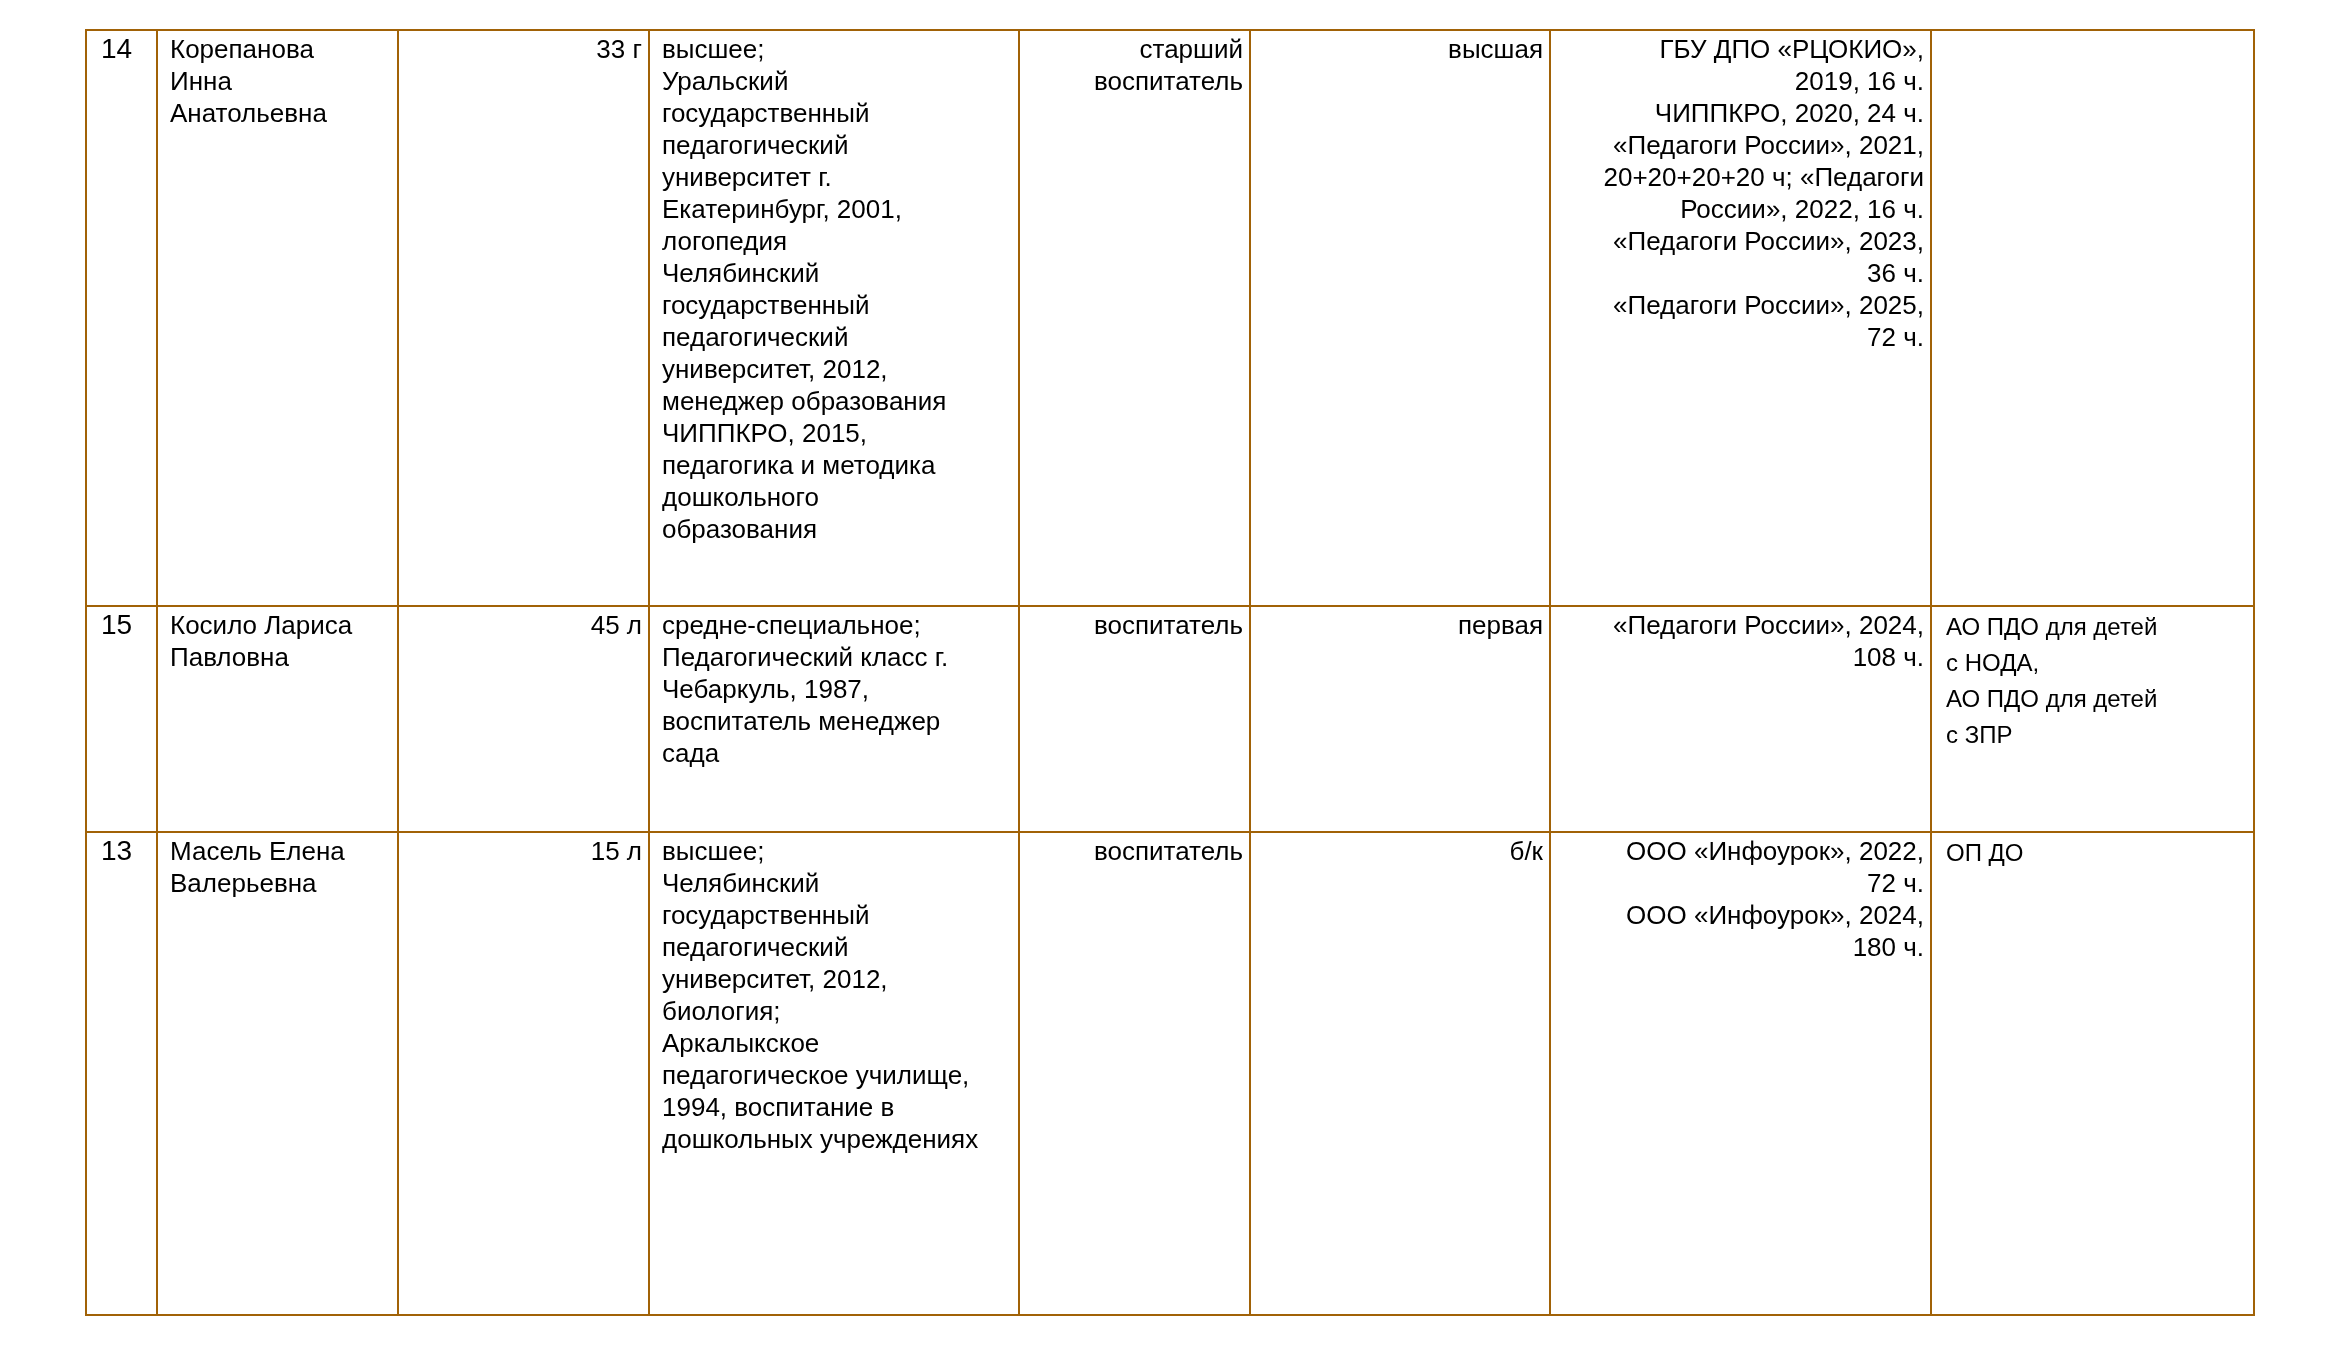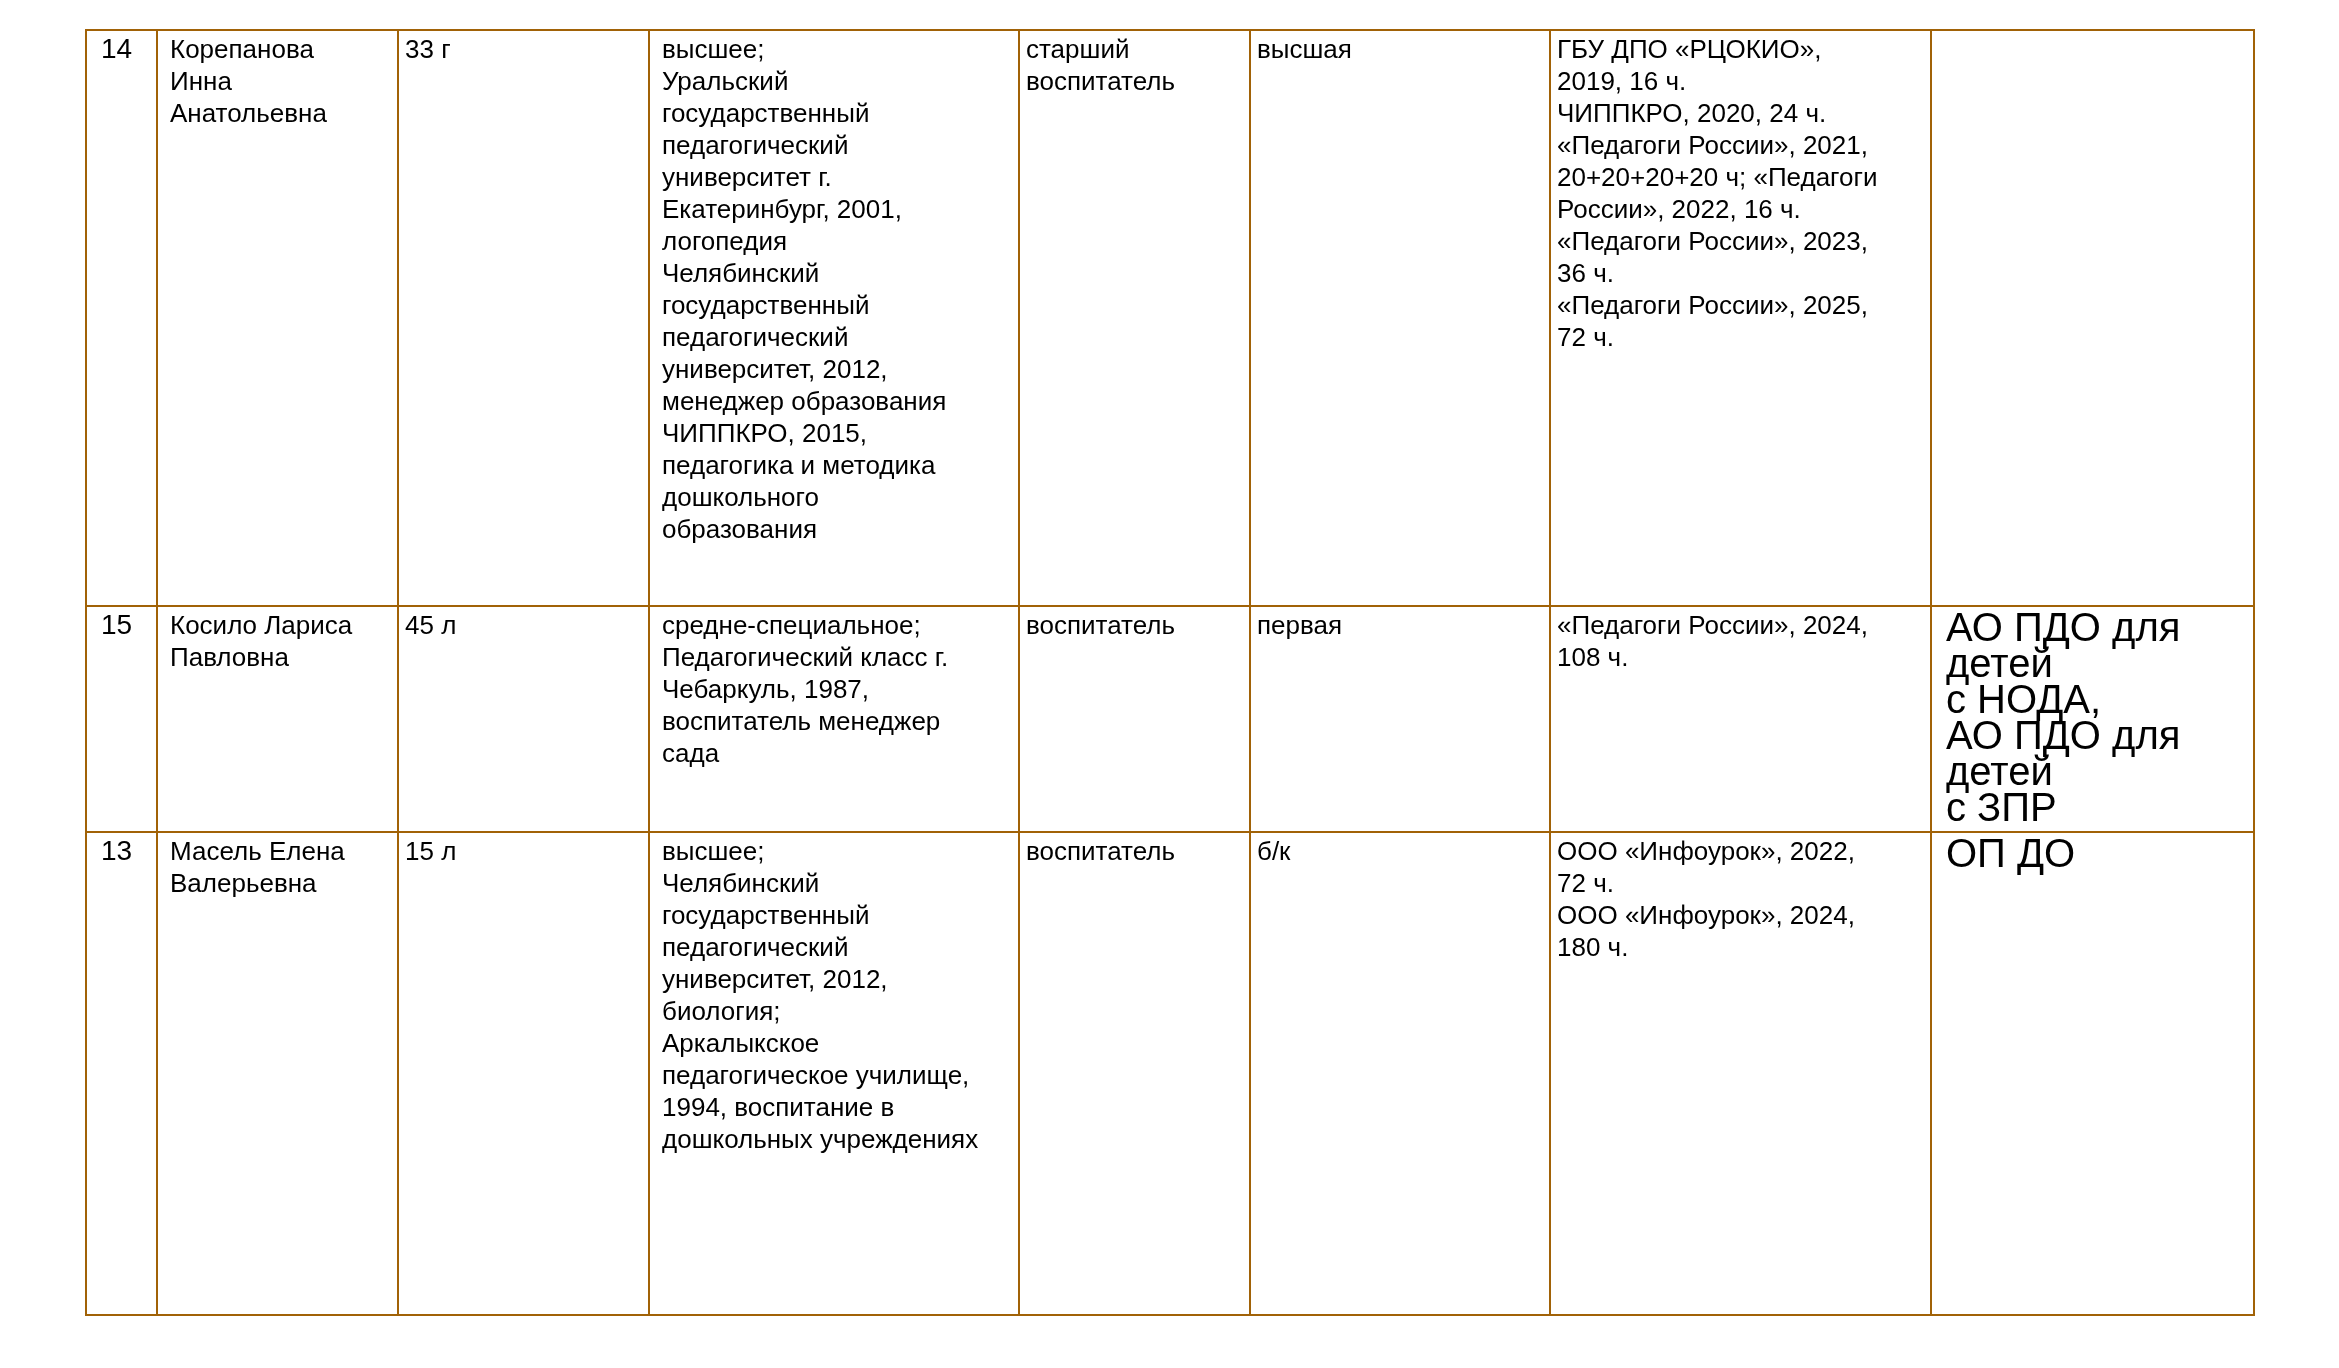--- a/index.html
+++ b/index.html
@@ -24,23 +24,23 @@
       table-layout: fixed;
     }
     .staff-table td {
       border: 2px solid #a16207;
       vertical-align: top;
       font-size: 26px;
       line-height: 32px;
       padding: 2px 12px 0 12px;
       word-wrap: break-word;
     }
-    .staff-table td.center { text-align: left; padding-left: 6px; padding-right: 6px; }
+    .staff-table td.center { text-align: right; padding-left: 6px; padding-right: 6px; }
     .staff-table td.num { font-size: 28px; padding-left: 14px; padding-right: 4px; }
-    .staff-table td.prog { font-size: 40px; line-height: 36px; padding-left: 14px; }
+    .staff-table td.prog { font-size: 24px; line-height: 36px; padding-left: 14px; }
     .line { display: block; }
     .italic { }
     tr.row-14 { height: 576px; }
     tr.row-15 { height: 226px; margin-left: 6px; }
     tr.row-16 { height: 483px; }
   </style>
 </head>
 <body>
 
 <table class="staff-table">

